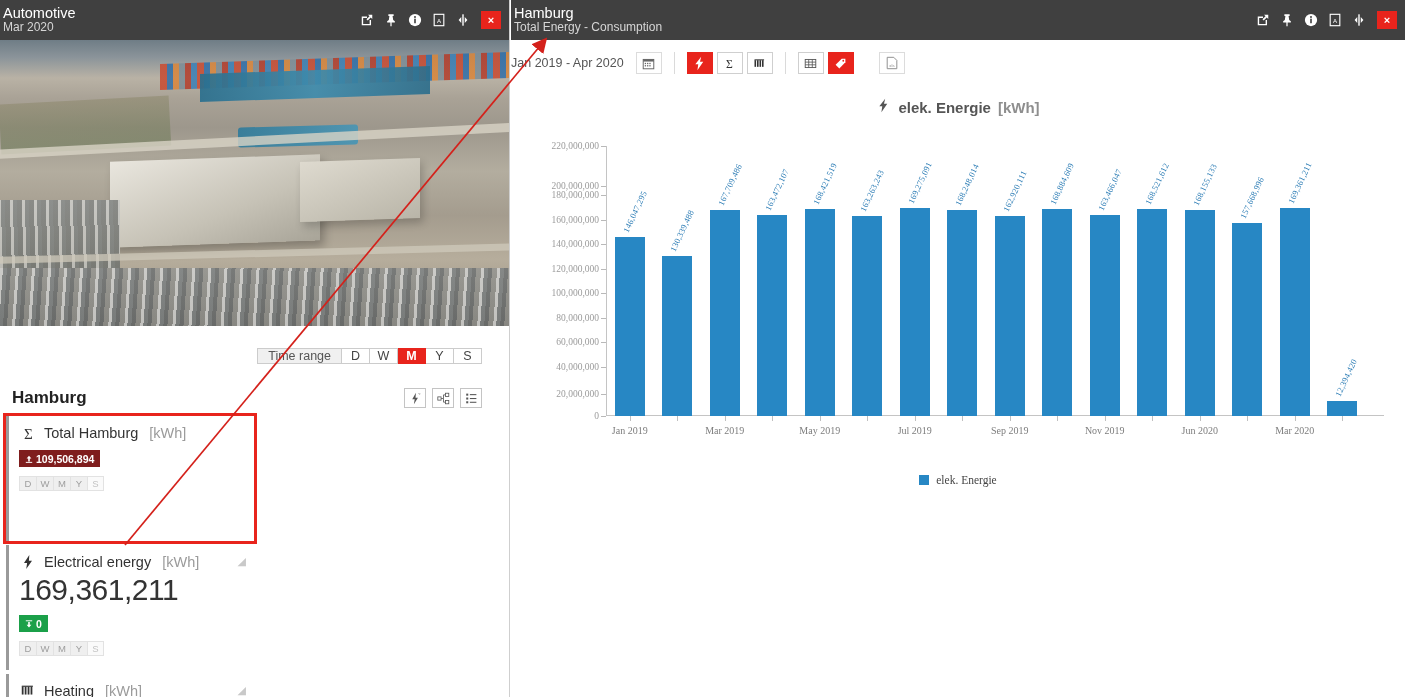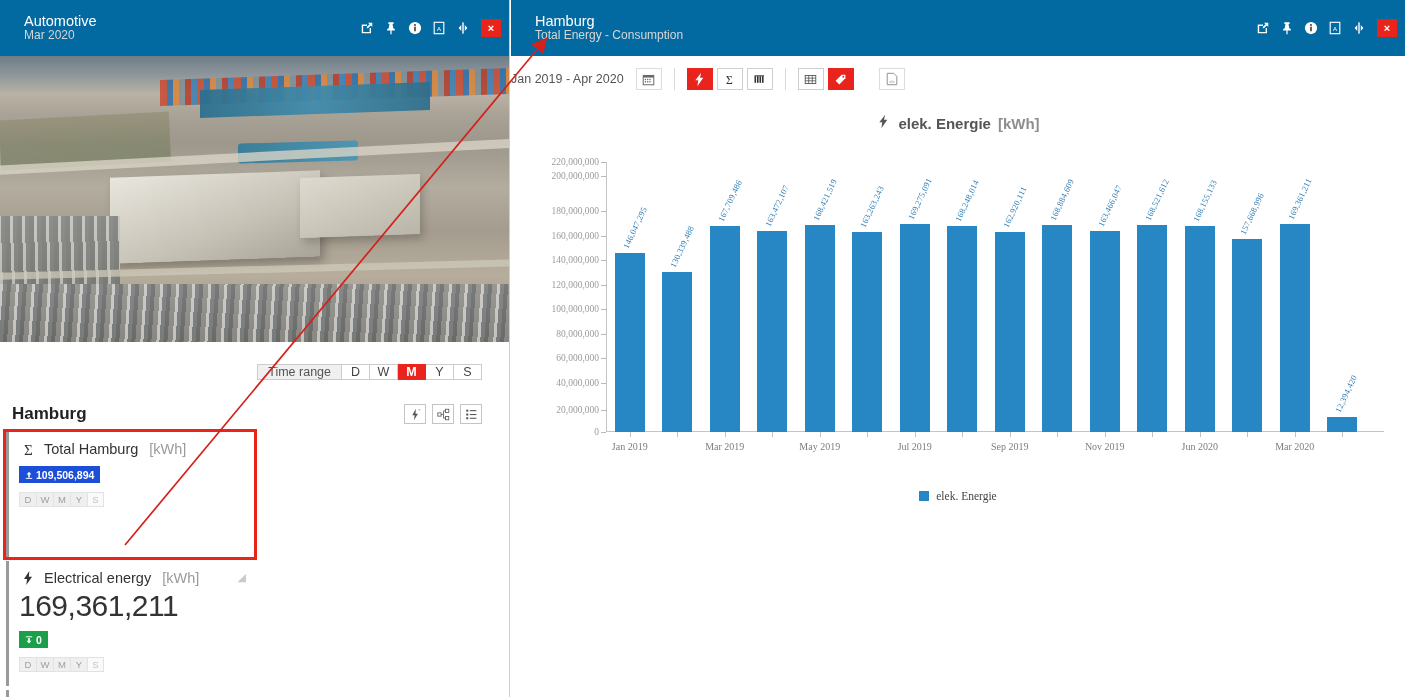--- a/index.html
+++ b/index.html
@@ -6,26 +6,26 @@
   html, body {
     width: 1405px; height: 697px;
     font-family: "Liberation Sans", sans-serif;
     background: #ffffff;
     overflow: hidden;
   }
   #app { position: relative; width: 1405px; height: 697px; }
 
   
   .win-header {
-    background: #0369a1;
+    background: #404040;
     color: #ffffff;
-    height: 56px;
+    height: 40px;
     display: flex;
     align-items: center;
-    padding: 0 6px 0 24px;
+    padding: 0 6px 0 3px;
   }
   .win-titles { display: flex; flex-direction: column; justify-content: center; line-height: 1.15; }
   .win-title { font-size: 14.5px; font-weight: 400; color: #ffffff; }
   .win-sub { font-size: 12px; color: #d6d6d6; }
   .win-icons { margin-left: auto; display: flex; align-items: center; gap: 9px; padding-right: 2px; }
   .hicon {
     width: 15px; height: 15px;
     display: flex; align-items: center; justify-content: center;
     color: #ffffff; fill: #ffffff;
     cursor: pointer;
@@ -180,21 +180,21 @@
   }
   .kpi-value {
     font-size: 30px; color: #333; font-weight: 400;
     margin-top: 2px; letter-spacing: -0.5px;
   }
   .kpi-badge {
     display: inline-flex; align-items: center; gap: 3px;
     font-size: 10.5px; font-weight: bold; color: #fff;
     padding: 2.5px 6px; margin-top: 8px;
   }
-  .kpi-badge.up { background: #1d4ed8; }
+  .kpi-badge.up { background: #7f1d1d; }
   .kpi-badge.down { background: #1ba049; }
   .kpi-periods { display: flex; margin-top: 9px; }
   .kpi-period {
     width: 17px; height: 15px;
     background: #efefef; border: 1px solid #e2e2e2; border-right: none;
     font-size: 9.5px; color: #9e9e9e;
     display: flex; align-items: center; justify-content: center;
     cursor: pointer;
   }
   .kpi-period:last-child { border-right: 1px solid #e2e2e2; background: #fafafa; color: #c3c3c3; }
@@ -604,21 +604,21 @@
             <div class="ytick" style="top: 270px;">0</div>
             <div class="ytick" style="top: 248px;">20,000,000</div>
             <div class="ytick" style="top: 220.909px;">40,000,000</div>
             <div class="ytick" style="top: 196.364px;">60,000,000</div>
             <div class="ytick" style="top: 171.818px;">80,000,000</div>
             <div class="ytick" style="top: 147.273px;">100,000,000</div>
             <div class="ytick" style="top: 122.727px;">120,000,000</div>
             <div class="ytick" style="top: 98.1818px;">140,000,000</div>
             <div class="ytick" style="top: 73.6364px;">160,000,000</div>
             <div class="ytick" style="top: 49.0909px;">180,000,000</div>
-            <div class="ytick" style="top: 14px;">200,000,000</div>
+            <div class="ytick" style="top: 40px;">200,000,000</div>
             <div class="ytick" style="top: 0px;">220,000,000</div>
           </div>
         <div id="bars">
             <div class="bar-slot">
               <span class="bar-label" style="bottom: 182.24px;">146,047,295</span>
               <div class="bar" style="height: 179.24px; background: rgb(39, 135, 196);"></div>
               <span class="xtick"></span>
               <span class="xlabel">Jan 2019</span>
             </div>
             <div class="bar-slot">

